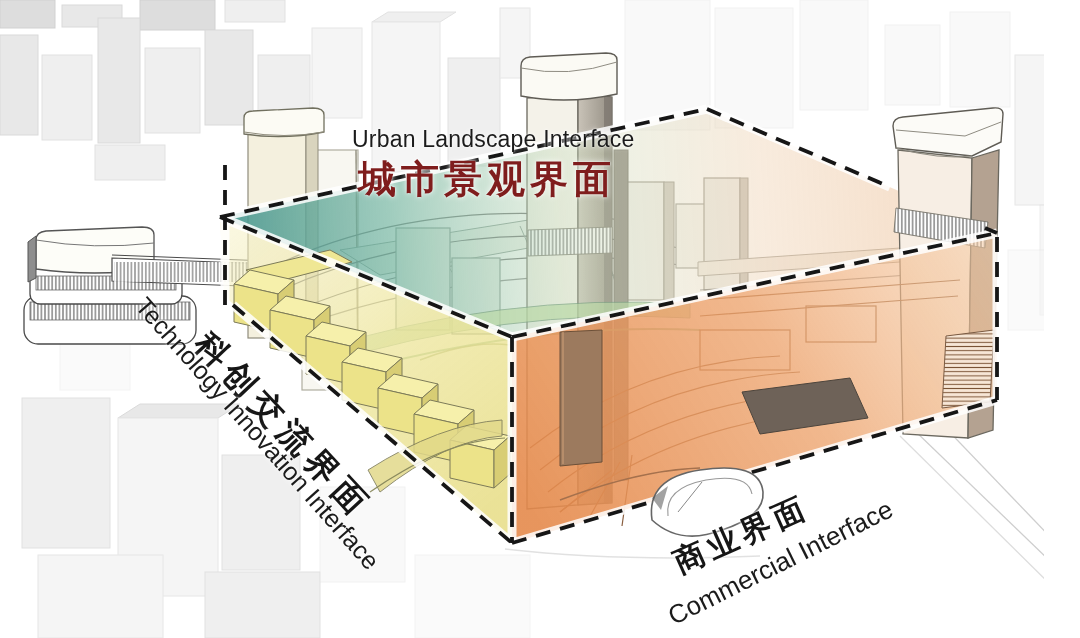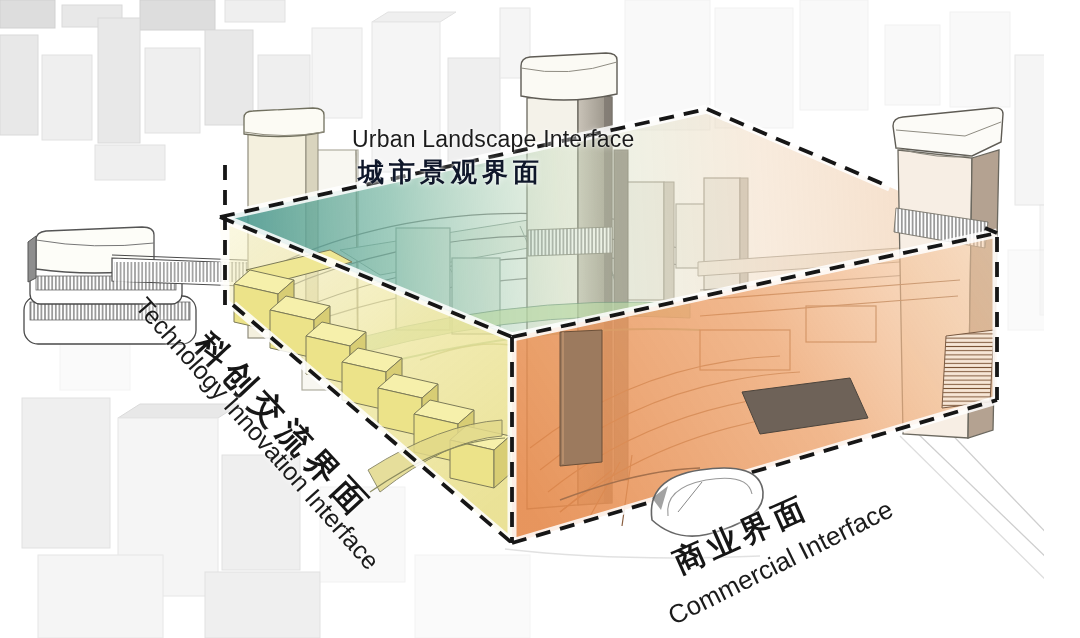--- a/index.html
+++ b/index.html
@@ -8,21 +8,21 @@
   }
   html,body{margin:0;padding:0;background:#fff;}
   .stage{
     position:relative;width:1044px;height:638px;overflow:hidden;background:#ffffff;
     font-family:"Liberation Sans",sans-serif;color:var(--ink);
   }
   .scene{position:absolute;left:0;top:0;width:1080px;height:638px;display:block;}
   .label{position:absolute;white-space:nowrap;line-height:1.2;
          text-shadow:0 0 6px rgba(255,255,255,.85),0 0 2px rgba(255,255,255,.9);}
   .lbl-en{font-size:23px;letter-spacing:.2px;color:#1b1b1b;}
-  .lbl-cn{font-size:26px;font-weight:700;letter-spacing:5px;color:#0f172a;}
+  .lbl-cn{font-size:38px;font-weight:700;letter-spacing:5px;color:#7f1d1d;}
   #label-urban{left:352px;top:126px;}
   #label-urban .lbl-cn{margin-top:3px;margin-left:6px;}
   .rot{transform-origin:left top;position:absolute;white-space:nowrap;}
   #tech-cn{left:216px;top:324px;transform:rotate(47deg);font-size:33px;font-weight:700;
            letter-spacing:7px;color:#161616;}
   #tech-en{left:152px;top:291px;transform:rotate(48.5deg);font-size:25px;color:#1b1b1b;}
   #comm-cn{left:668px;top:547px;transform:rotate(-24deg);font-size:31px;font-weight:700;
            letter-spacing:5px;color:#161616;}
   #comm-en{left:663px;top:604px;transform:rotate(-26.5deg);font-size:26px;color:#1b1b1b;}
   

